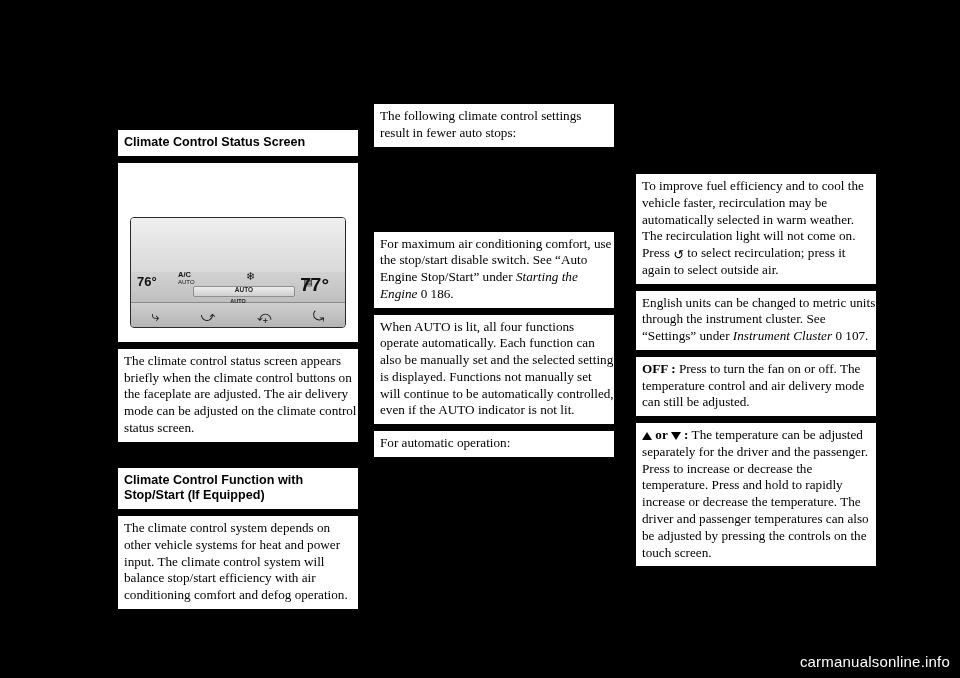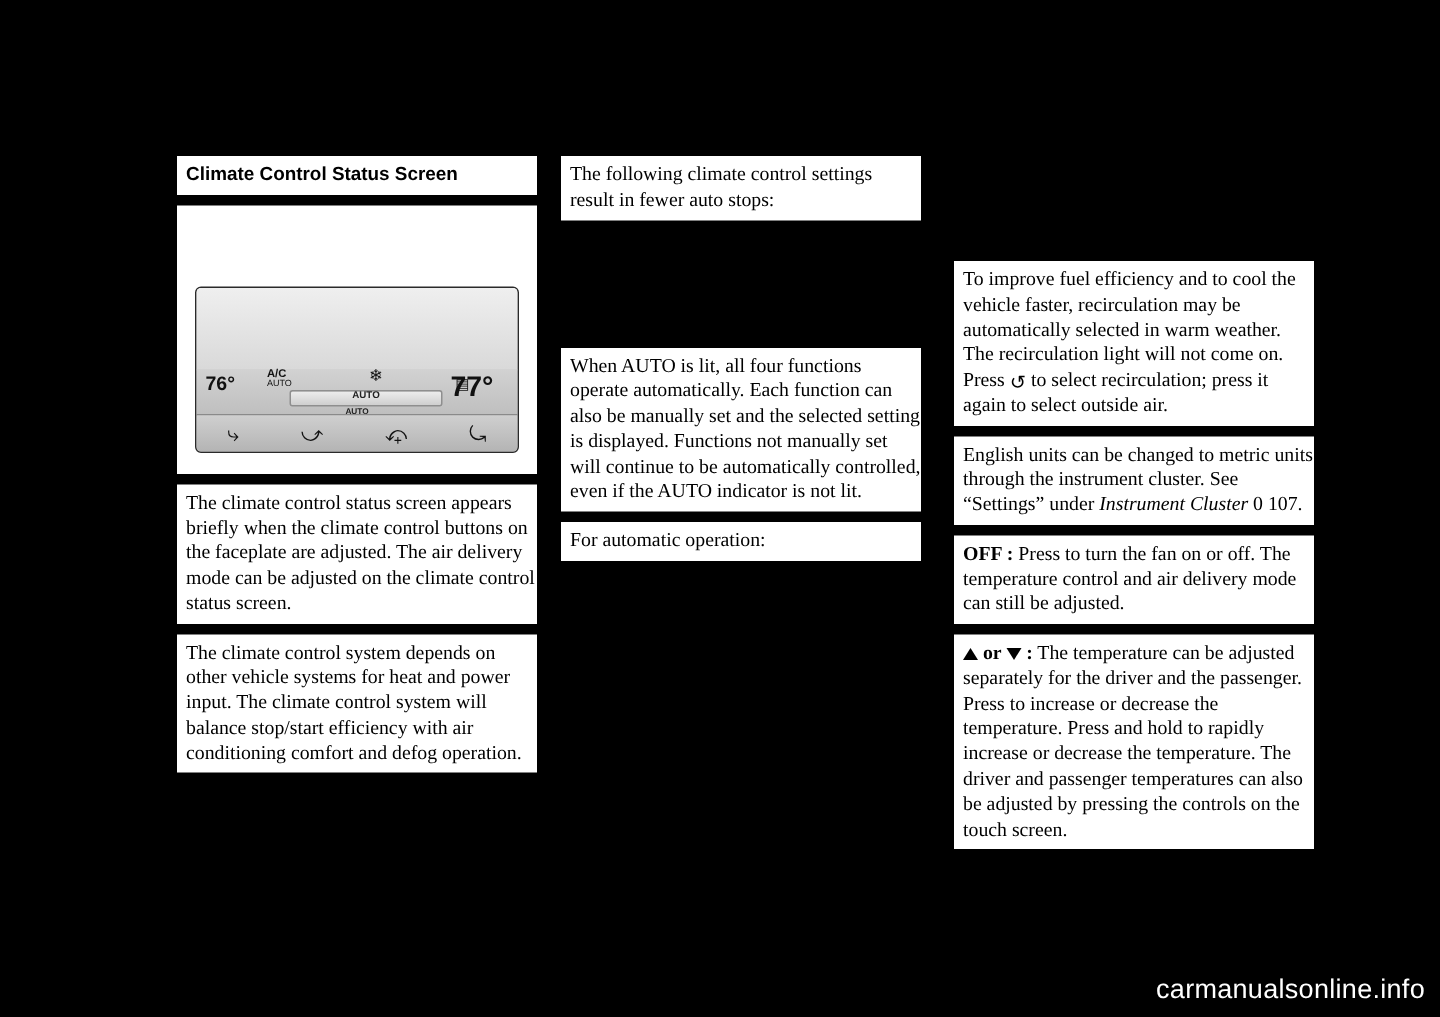--- a/index.html
+++ b/index.html
@@ -44,20 +44,21 @@
   }
   .block p {
     margin: 0;
   }
   .heading {
     font-family: "Liberation Sans", sans-serif;
     font-weight: bold;
     font-size: 12.6px;
     padding: 5px 6px 5px 6px;
     line-height: 1.25;
+    margin-top: 26px;
   }
   .italic { font-style: italic; }
   .bold { font-weight: bold; }
 
   
   .screen-figure {
     background: #ffffff;
     padding: 18px 6px 6px 6px;
     box-sizing: border-box;
     margin-bottom: 7px;
@@ -204,21 +205,21 @@
     font-size: 13px;
     line-height: 1;
     vertical-align: -2px;
   }
   .wm {
     position: absolute;
     right: 10px;
     bottom: 8px;
     color: #ffffff;
     font-family: "Liberation Sans", sans-serif;
-    font-size: 18px;
+    font-size: 15px;
     letter-spacing: 0.2px;
   }
 </style>
 </head>
 <body>
 
 <div class="page">
 
   <div class="col col1" style="top:104px;">
     <div class="block heading">Climate Control Status Screen</div>
@@ -249,33 +250,37 @@
             <span class="vent-icon">⤿</span>
           </div>
         </div>
       </div>
     </div>
 
     <div class="block">
       <p>The climate control status screen appears briefly when the climate control buttons on the faceplate are adjusted. The air delivery mode can be adjusted on the climate control status screen.</p>
     </div>
 
+    <div class="block heading">Climate Control Function with Stop/Start (If Equipped)</div>
 
     <div class="block">
       <p>The climate control system depends on other vehicle systems for heat and power input. The climate control system will balance stop/start efficiency with air conditioning comfort and defog operation.</p>
     </div>
   </div>
 
   <div class="col col2" style="top:104px;">
     <div class="block">
       <p>The following climate control settings result in fewer auto stops:</p>
     </div>
 
     <div style="height:78px;"></div>
 
+    <div class="block">
+      <p><span>For maximum air conditioning comfort, use the stop/start disable switch. See “Auto Engine Stop/Start” under </span><span class="italic">Starting the Engine</span><span> 0 186.</span></p>
+    </div>
 
 
 
     <div class="block">
       <p>When AUTO is lit, all four functions operate automatically. Each function can also be manually set and the selected setting is displayed. Functions not manually set will continue to be automatically controlled, even if the AUTO indicator is not lit.</p>
     </div>
 
     <div class="block">
       <p>For automatic operation:</p>
     </div>

